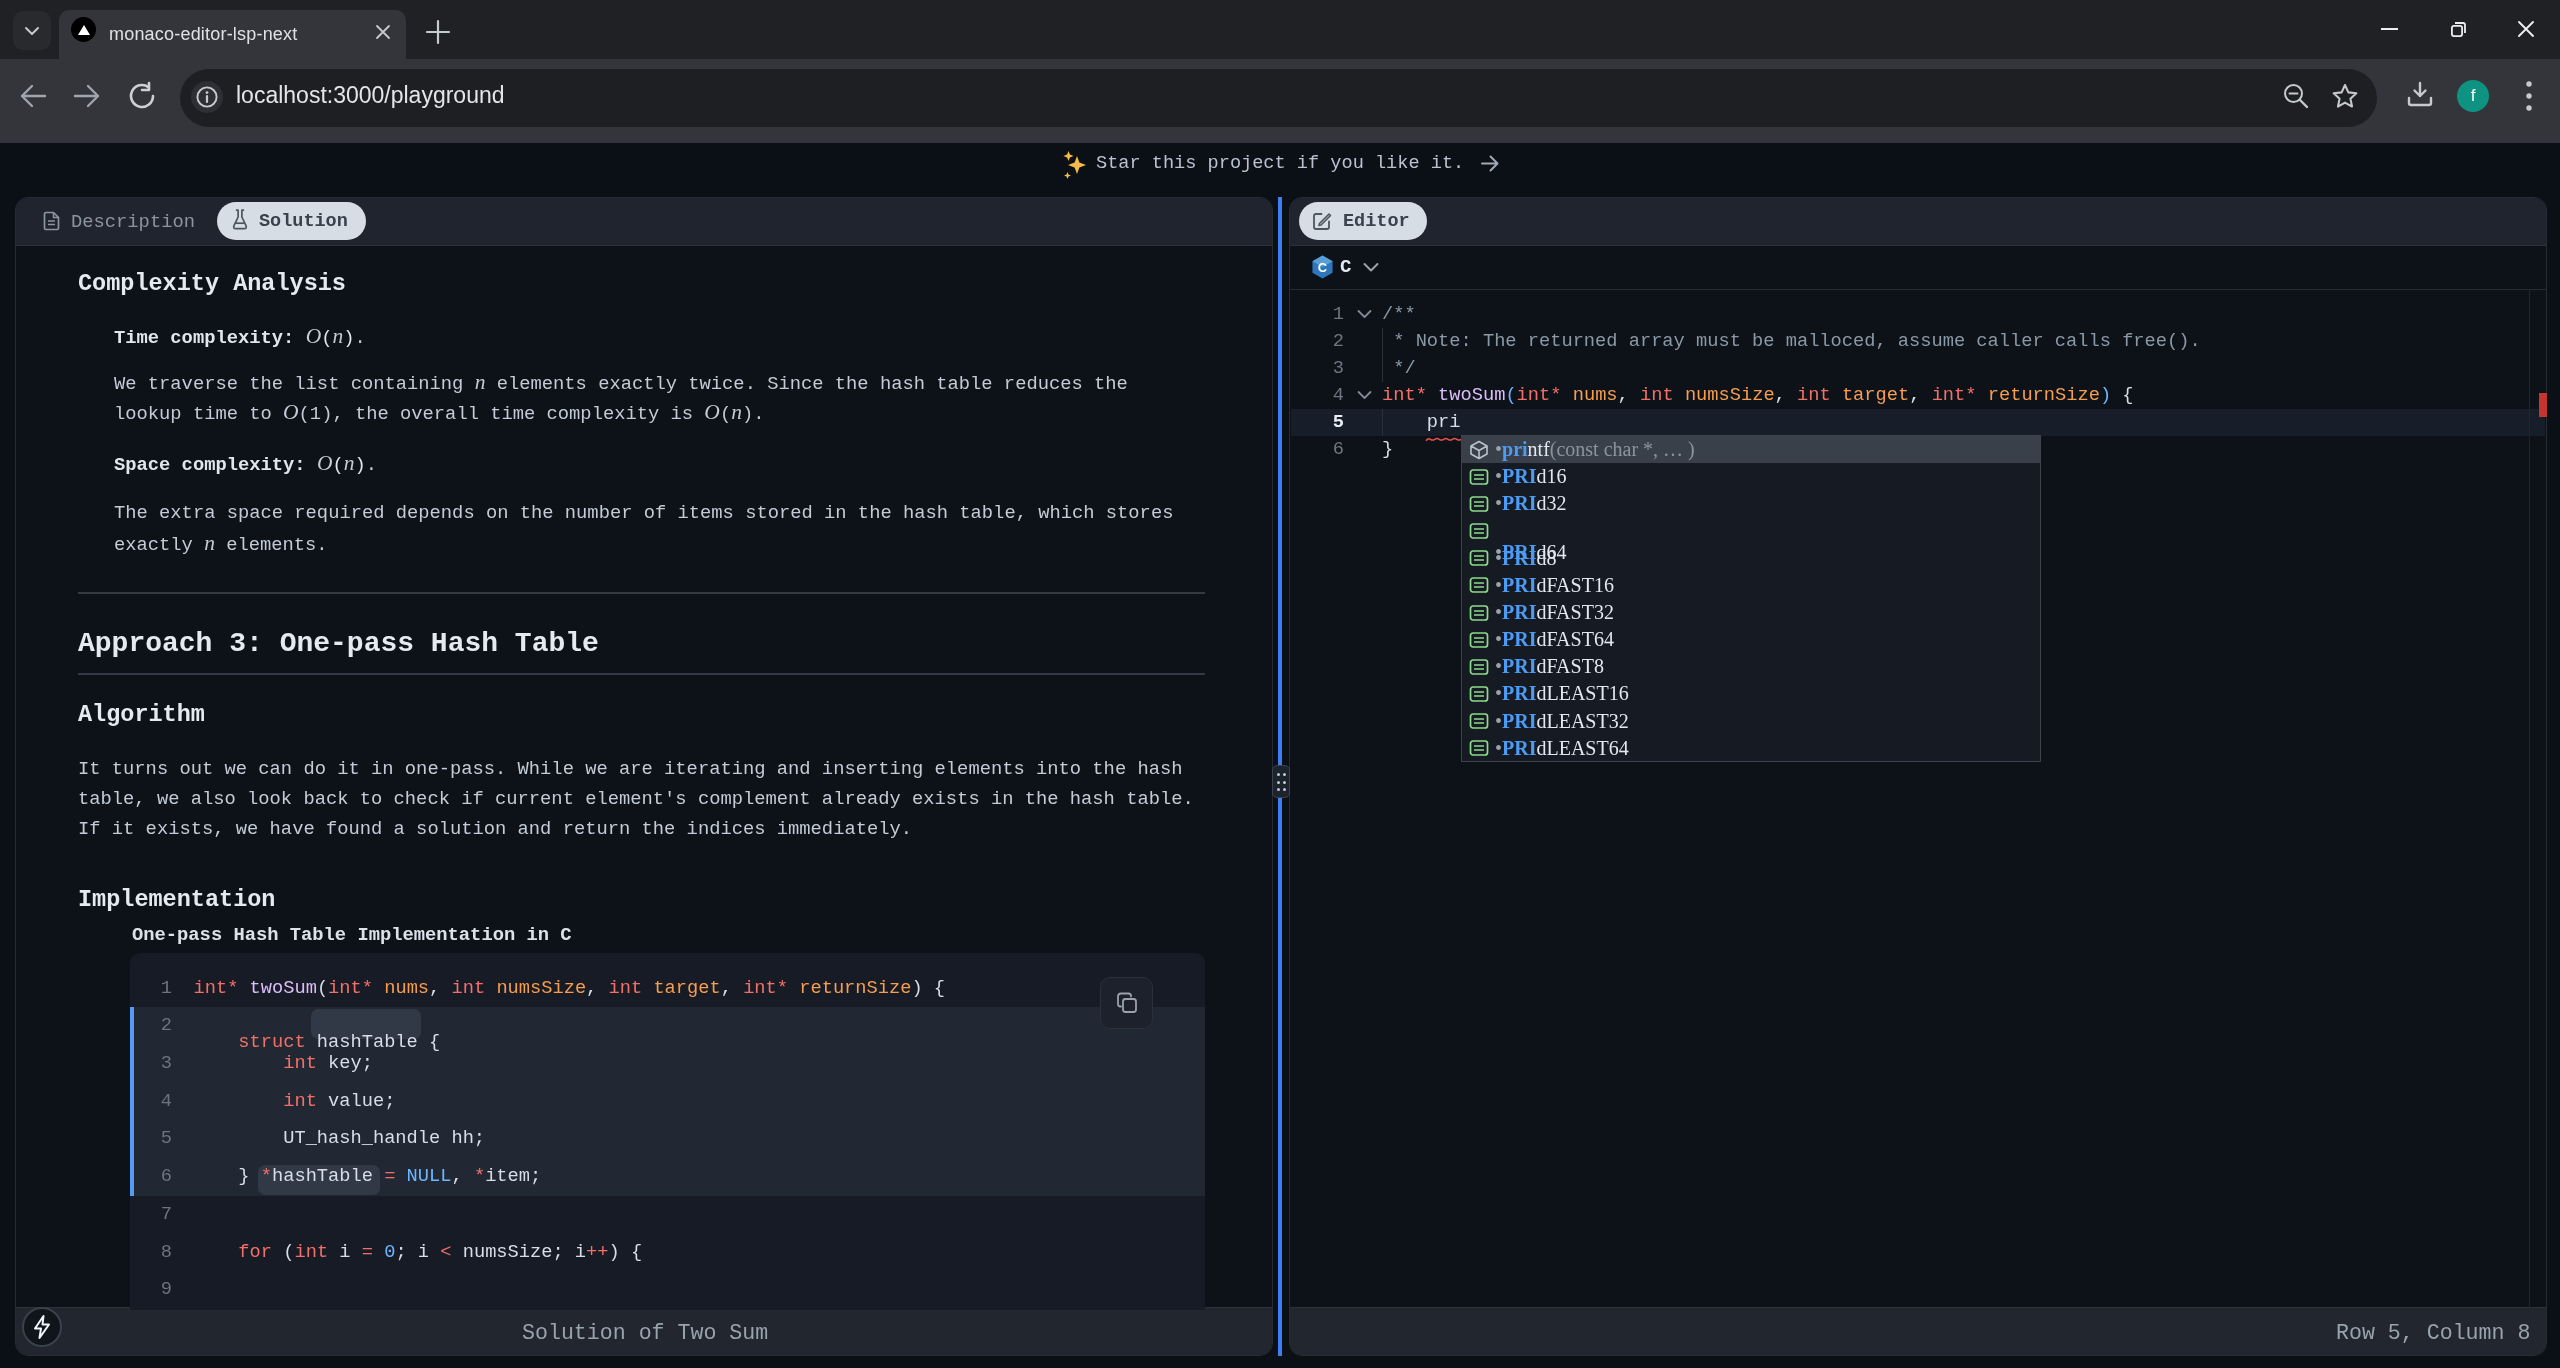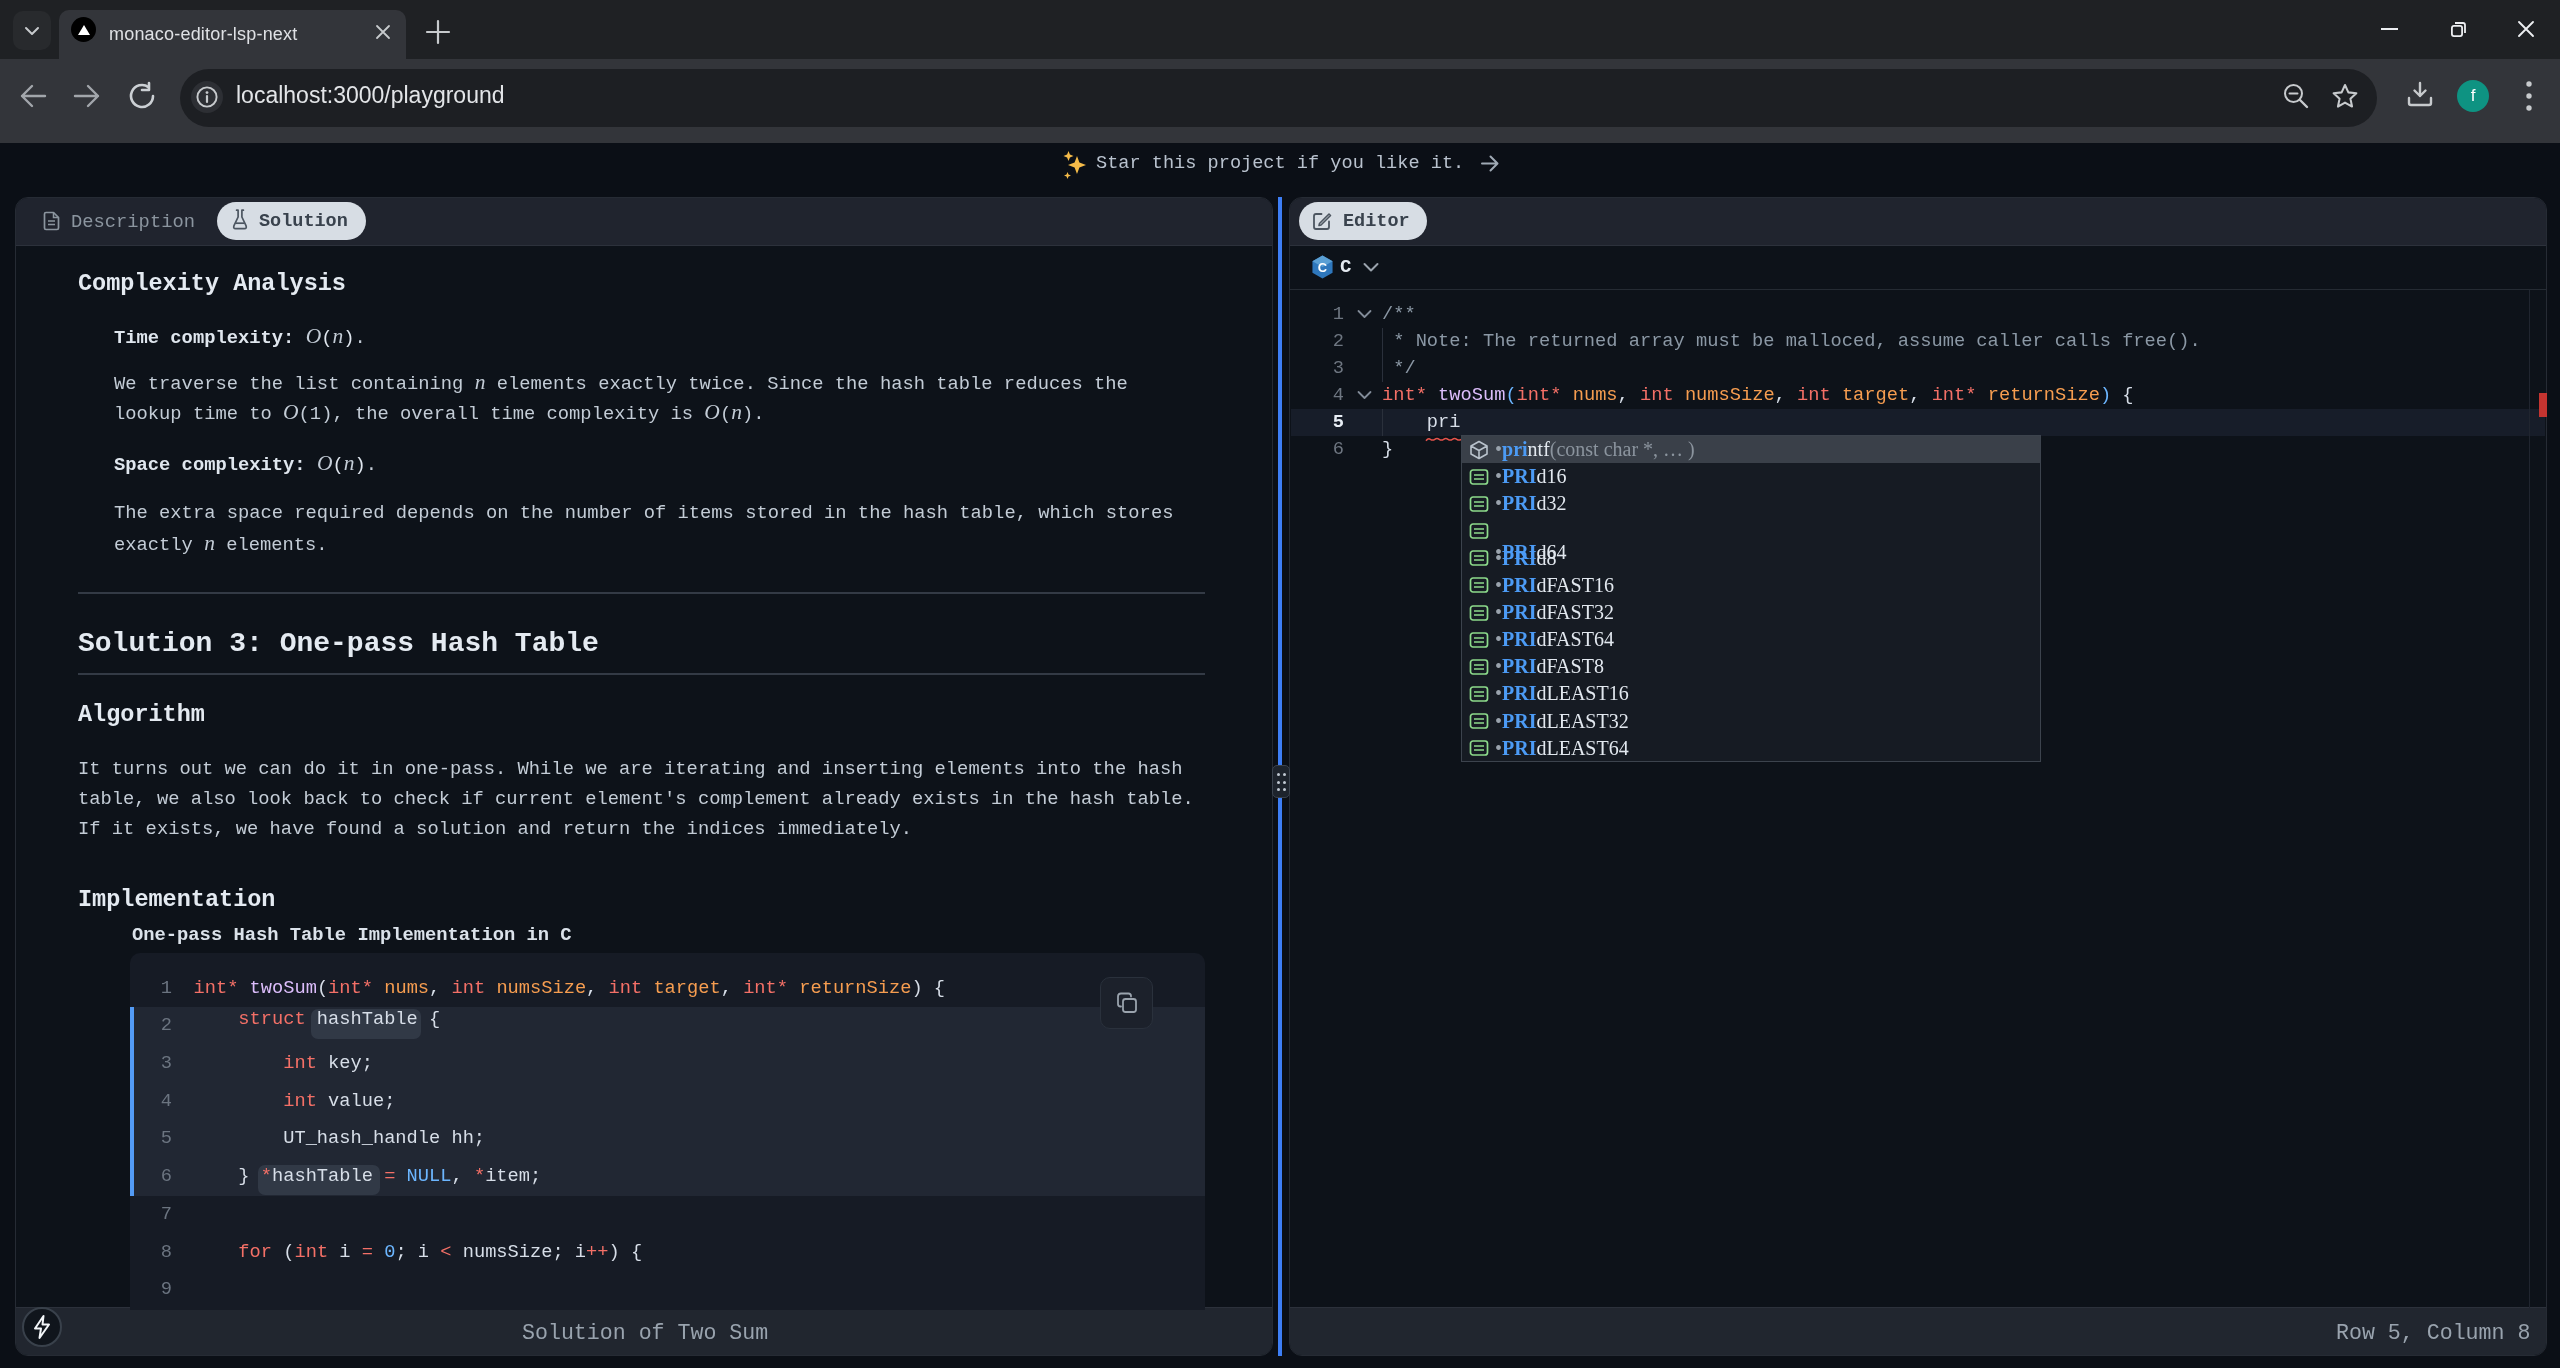--- a/index.html
+++ b/index.html
@@ -161,21 +161,21 @@
     <div class="t" style="left:243px; top:10px; font-size:18.5px; line-height:27px; font-weight:bold; color:#39424d;">Solution</div>
 
     <div class="t h3" style="left:62px; top:70px; line-height:31px;">Complexity Analysis</div>
     <div class="t body-txt" style="left:98px; top:123px; line-height:30px;"><b style="color:#dfe6ee;">Time complexity:</b> <span class="mathml" style="font-size:21.5px;">O</span><span style="color:#dfe6ee;">(</span><span class="mathml" style="font-size:21.5px;">n</span><span style="color:#dfe6ee;">)</span>.</div>
     <div class="t body-txt" style="left:98px; top:169px; line-height:30px;">We traverse the list containing <span class="mathml" style="font-size:21.5px;">n</span> elements exactly twice. Since the hash table reduces the</div>
     <div class="t body-txt" style="left:98px; top:199px; line-height:30px;">lookup time to <span class="mathml" style="font-size:21.5px;">O</span>(1), the overall time complexity is <span class="mathml" style="font-size:21.5px;">O</span>(<span class="mathml" style="font-size:21.5px;">n</span>).</div>
     <div class="t body-txt" style="left:98px; top:250px; line-height:30px;"><b style="color:#dfe6ee;">Space complexity:</b> <span class="mathml" style="font-size:21.5px;">O</span><span style="color:#dfe6ee;">(</span><span class="mathml" style="font-size:21.5px;">n</span><span style="color:#dfe6ee;">)</span>.</div>
     <div class="t body-txt" style="left:98px; top:300px; line-height:30px;">The extra space required depends on the number of items stored in the hash table, which stores</div>
     <div class="t body-txt" style="left:98px; top:330px; line-height:30px;">exactly <span class="mathml" style="font-size:21.5px;">n</span> elements.</div>
     <div class="abs" style="left:62px; top:394px; width:1127px; height:2px; background:#333a45;"></div>
-    <div class="t" style="left:62px; top:429px; font-size:28px; line-height:34px; font-weight:bold; color:#e4eaf1;">Solution 3: One-pass Hash Table</div>
+    <div class="t" style="left:62px; top:429px; font-size:28px; line-height:34px; font-weight:bold; color:#e4eaf1;">Approach 3: One-pass Hash Table</div>
     <div class="abs" style="left:62px; top:475px; width:1127px; height:2px; background:#333a45;"></div>
     <div class="t h3" style="left:62px; top:501px; line-height:31px;">Algorithm</div>
     <div class="t body-txt" style="left:62px; top:586px; line-height:30px;">table, we also look back to check if current element's complement already exists in the hash table.</div>
     <div class="t body-txt" style="left:62px; top:556px; line-height:30px;">It turns out we can do it in one-pass. While we are iterating and inserting elements into the hash</div>
     <div class="t body-txt" style="left:62px; top:616px; line-height:30px;">If it exists, we have found a solution and return the indices immediately.</div>
     <div class="t h3" style="left:62px; top:686px; line-height:31px;">Implementation</div>
     <div class="t" style="left:116px; top:722px; font-size:18.8px; line-height:30px; font-weight:bold; color:#dbe2ea;">One-pass Hash Table Implementation in C</div>
 
     <div class="abs" style="left:114px; top:755px; width:1075px; height:357px; background:#161b25; border-radius:10px 10px 0 0; overflow:hidden;">
       <div class="abs" style="left:0; top:54px; width:1075px; height:189px; background:#212733;"></div>
@@ -185,21 +185,21 @@
       <div class="cln" style="top:16.6px;">1</div>
       <div class="cln" style="top:54.3px;">2</div>
       <div class="cln" style="top:92px;">3</div>
       <div class="cln" style="top:129.7px;">4</div>
       <div class="cln" style="top:167.4px;">5</div>
       <div class="cln" style="top:205.1px;">6</div>
       <div class="cln" style="top:242.8px;">7</div>
       <div class="cln" style="top:280.5px;">8</div>
       <div class="cln" style="top:318.2px;">9</div>
       <div class="cc" style="top:16.6px;"><i>int</i><r>*</r> <v>twoSum</v>(<i>int</i><r>*</r> <o>nums</o>, <i>int</i> <o>numsSize</o>, <i>int</i> <o>target</o>, <i>int</i><r>*</r> <o>returnSize</o>) {</div>
-      <div class="cc" style="top:48px;font-family:Liberation Mono, monospace;">    <i>struct</i> hashTable {</div>
+      <div class="cc" style="top:71px;font-family:Liberation Mono, monospace;">    <i>struct</i> hashTable {</div>
       <div class="cc" style="top:92px;">        <i>int</i> key;</div>
       <div class="cc" style="top:129.7px;">        <i>int</i> value;</div>
       <div class="cc" style="top:167.4px;">        UT_hash_handle hh;</div>
       <div class="cc" style="top:205.1px;">    } <r>*</r>hashTable <r>=</r> <nl>NULL</nl>, <r>*</r>item;</div>
       <div class="cc" style="top:242.8px;"> </div>
       <div class="cc" style="top:280.5px;">    <i>for</i> (<i>int</i> i <r>=</r> <nl>0</nl>; i <r>&lt;</r> numsSize; i<r>++</r>) {</div>
       <div class="abs" style="left:970px; top:24px; width:53px; height:52px; background:#1c212b; border:1px solid #2a313c; border-radius:10px;"></div>
       <svg width="22" height="22" style="left:986px; top:39px;" viewBox="0 0 22 22">
         <rect x="7" y="7" width="13" height="13" rx="2.5" stroke="#9aa3ad" stroke-width="1.8" fill="none"></rect>
         <path d="M15 4.5 V4 Q15 1.5 12.5 1.5 H5 Q2 1.5 2 4.5 V12 Q2 14.5 4.5 14.5 H5" stroke="#9aa3ad" stroke-width="1.8" fill="none" stroke-linecap="round"></path>

